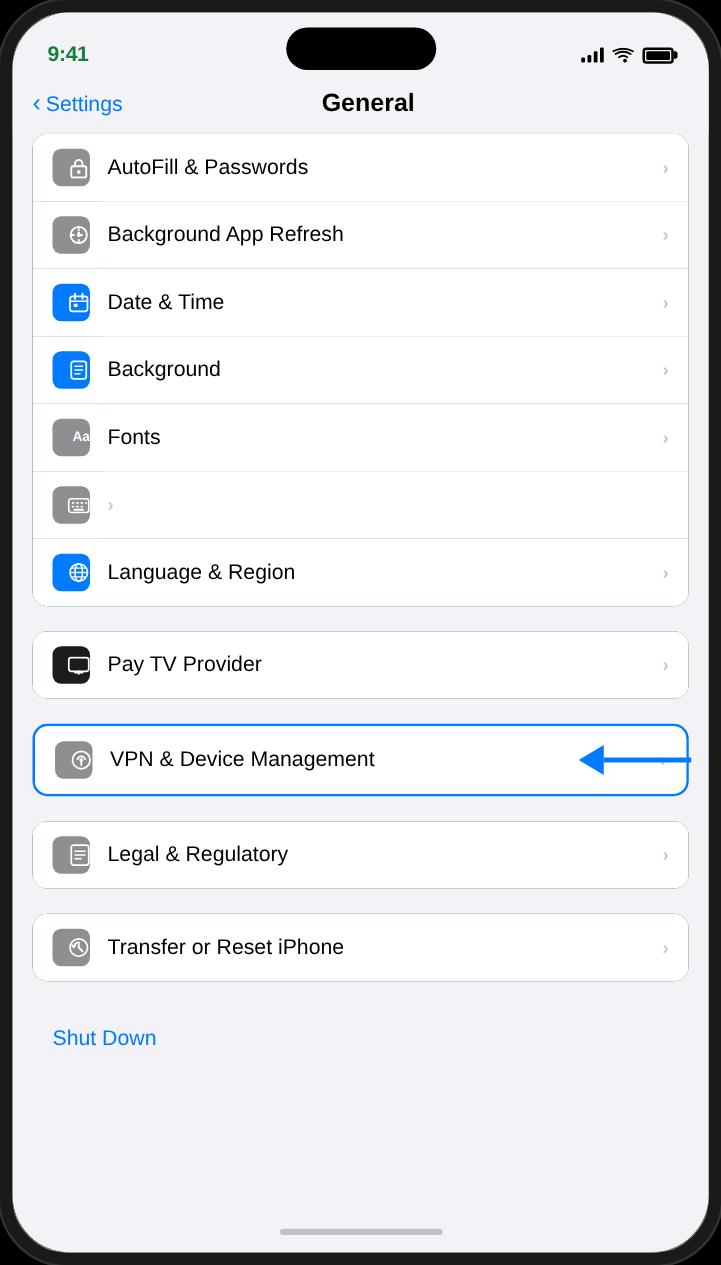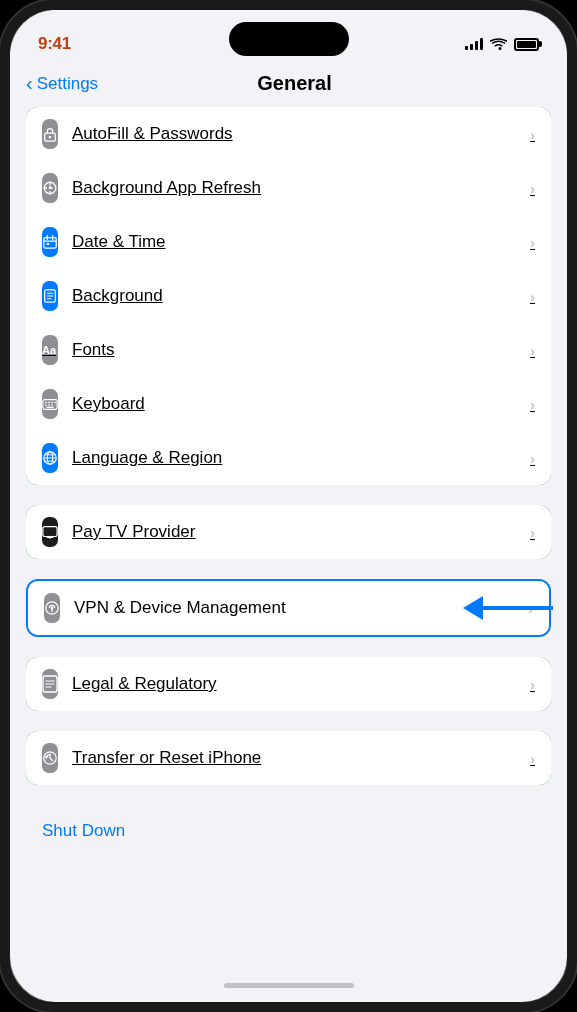--- a/index.html
+++ b/index.html
@@ -64,21 +64,21 @@
       align-items: center;
       padding: 14px 28px 0;
       height: 54px;
       background: #f2f2f7;
       flex-shrink: 0;
     }
 
     .status-time {
       font-size: 17px;
       font-weight: 600;
-      color: #c2410c;
+      color: #15803d;
       letter-spacing: -0.3px;
     }
 
     .status-icons {
       display: flex;
       align-items: center;
       gap: 7px;
     }
 
     .signal-bars {
@@ -180,21 +180,20 @@
       padding: 0 16px;
     }
     .content::-webkit-scrollbar { display: none; }
 
     
     .settings-group {
       background: #15803d;
       border-radius: 12px;
       margin-bottom: 20px;
       overflow: hidden;
-      text-decoration: underline;
     }
 
     .settings-row {
       display: flex;
       align-items: center;
       padding: 12px 16px;
       min-height: 54px;
       position: relative;
       cursor: pointer;
       background: #fff;
@@ -204,28 +203,28 @@
       content: '';
       position: absolute;
       bottom: 0;
       left: 56px;
       right: 0;
       height: 0.5px;
       background: #c6c6c8;
     }
 
     .row-icon {
-      width: 16px;
+      width: 30px;
       height: 30px;
       border-radius: 7px;
       margin-right: 14px;
       flex-shrink: 0;
       display: flex;
       align-items: center;
-      justify-content: flex-start;
+      justify-content: flex-end;
       font-size: 16px;
     }
 
     .row-label {
       flex: 1;
       font-size: 17px;
       color: #000;
     }
 
     .row-chevron {
@@ -415,21 +414,20 @@
               <rect x="3.5" y="3.5" width="2" height="1.5" rx="0.4" fill="white"></rect>
               <rect x="7" y="3.5" width="2" height="1.5" rx="0.4" fill="white"></rect>
               <rect x="10.5" y="3.5" width="2" height="1.5" rx="0.4" fill="white"></rect>
               <rect x="14" y="3.5" width="1.5" height="1.5" rx="0.4" fill="white"></rect>
               <rect x="3.5" y="6.5" width="2" height="1.5" rx="0.4" fill="white"></rect>
               <rect x="7" y="6.5" width="2" height="1.5" rx="0.4" fill="white"></rect>
               <rect x="10.5" y="6.5" width="2" height="1.5" rx="0.4" fill="white"></rect>
               <rect x="5" y="9" width="8" height="1.5" rx="0.4" fill="white"></rect>
             </svg>
           </div>
-          <span class="row-label">Keyboard</span>
           <span class="row-chevron">›</span>
         </div>
 
         <div class="settings-row">
           <div class="row-icon icon-blue">
             <svg width="18" height="18" viewBox="0 0 18 18" fill="none">
               <circle cx="9" cy="9" r="7" stroke="white" stroke-width="1.4" fill="none"></circle>
               <ellipse cx="9" cy="9" rx="3" ry="7" stroke="white" stroke-width="1.2" fill="none"></ellipse>
               <line x1="2" y1="9" x2="16" y2="9" stroke="white" stroke-width="1.2"></line>
               <line x1="3" y1="5.5" x2="15" y2="5.5" stroke="white" stroke-width="1"></line>

